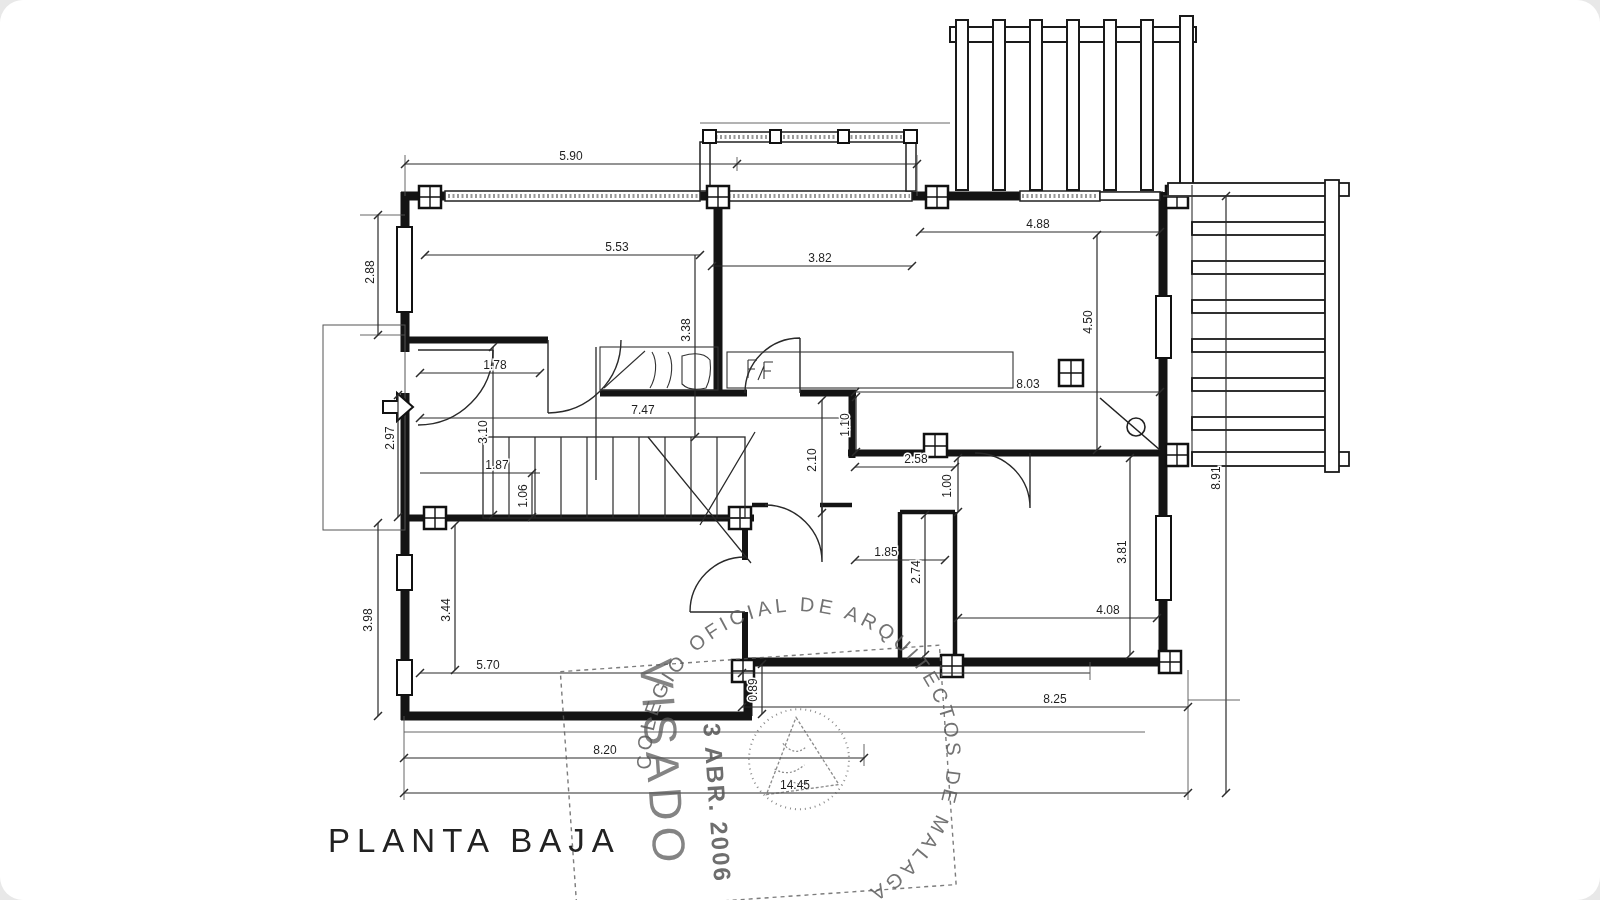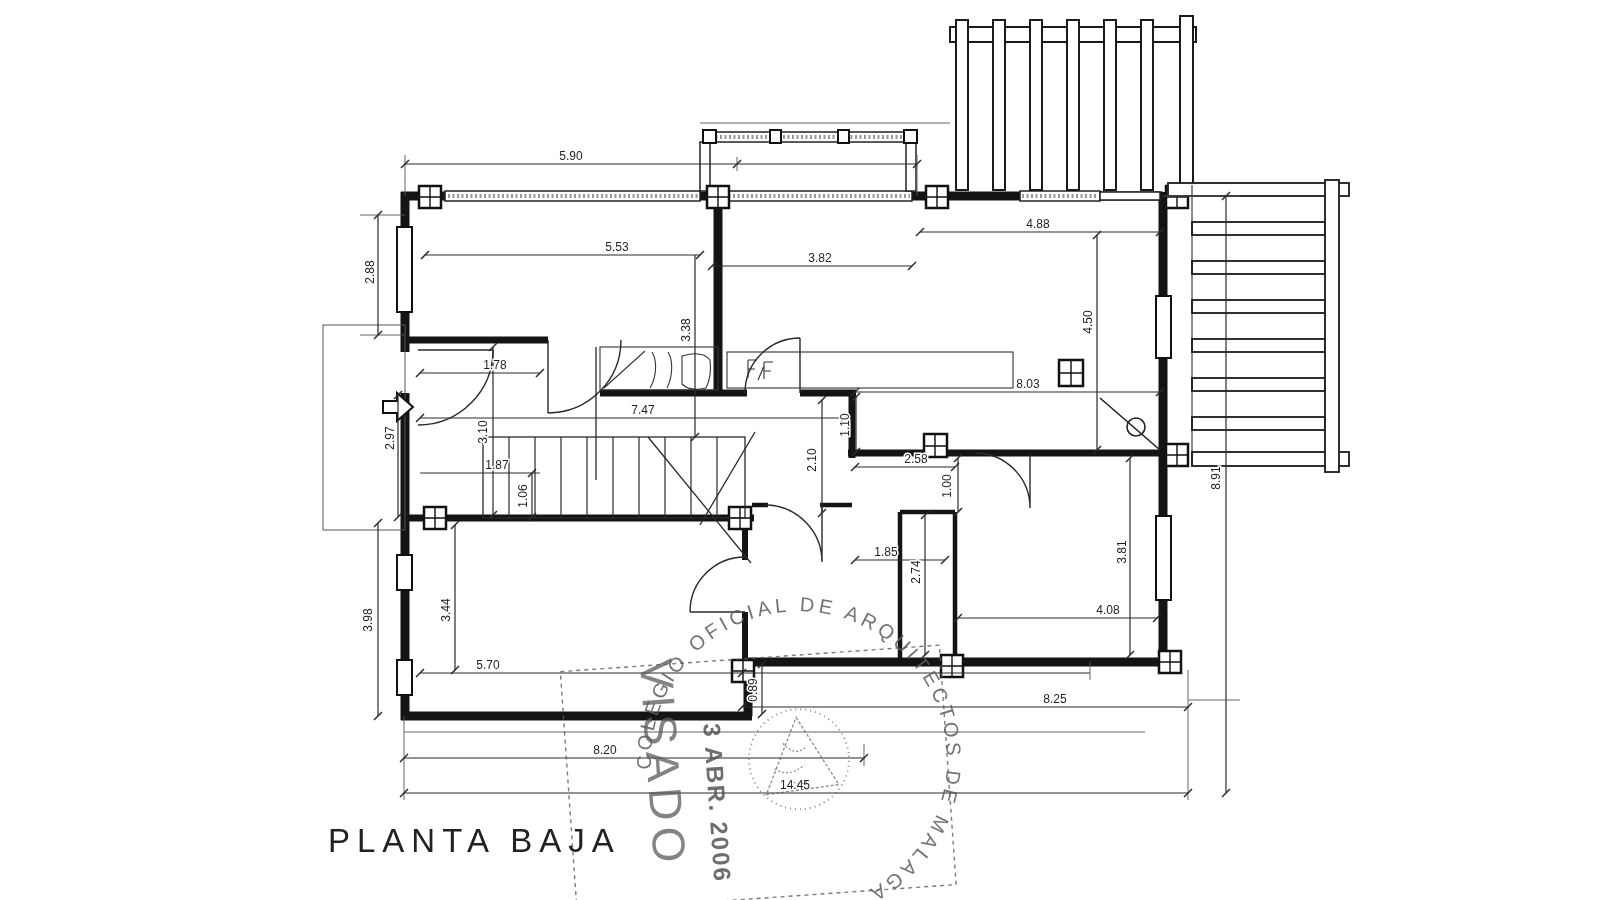--- a/index.html
+++ b/index.html
@@ -1,17 +1,17 @@
 <!DOCTYPE html>
 <html><head>
 <meta charset="utf-8">
 <style>
   html,body{margin:0;padding:0;background:#e8e8e8;}
   .canvas{position:relative;width:1600px;height:900px;background:#ffffff;overflow:hidden;
-          font-family:"Liberation Sans",sans-serif;}
+          font-family:"Liberation Sans",sans-serif;border-radius:23px;}
   svg{position:absolute;left:0;top:0;}
   svg text{font-family:"Liberation Sans","DejaVu Sans",sans-serif;}
   .dim{font-size:12px;fill:#1f1f1f;text-anchor:middle;paint-order:stroke;stroke:#ffffff;stroke-width:3px;}
   .ttl{font-size:33px;fill:#222;letter-spacing:7px;}
   .stamp-big{font-size:46px;letter-spacing:6px;fill:#5b5b5b;opacity:.75;}
   .stamp-date{font-size:24px;letter-spacing:2px;fill:#555;opacity:.85;font-weight:bold;}
   .stamp-arc{font-size:20px;letter-spacing:4px;fill:#5b5b5b;opacity:.85;}
 </style>
 </head>
 <body>

